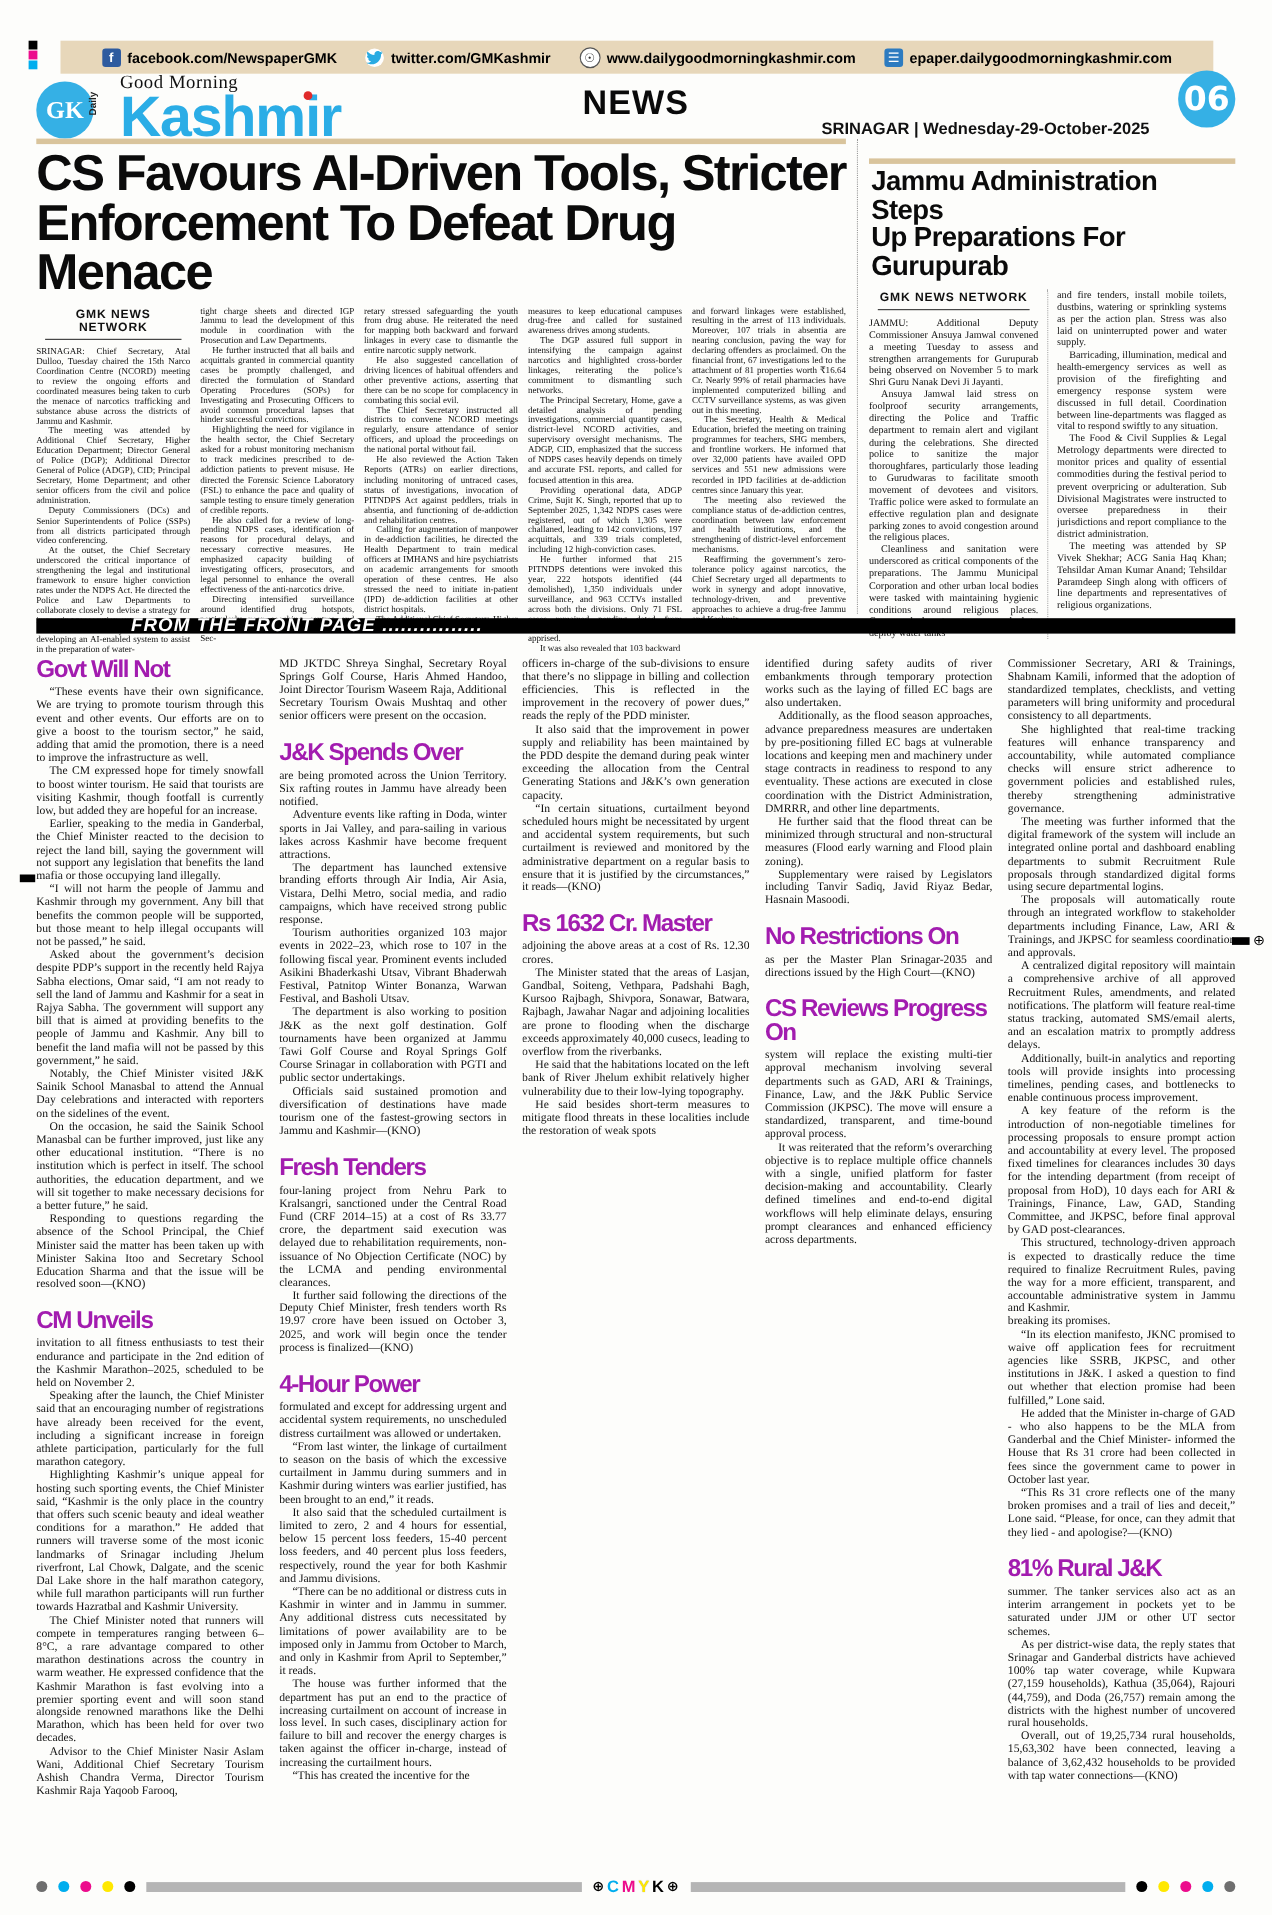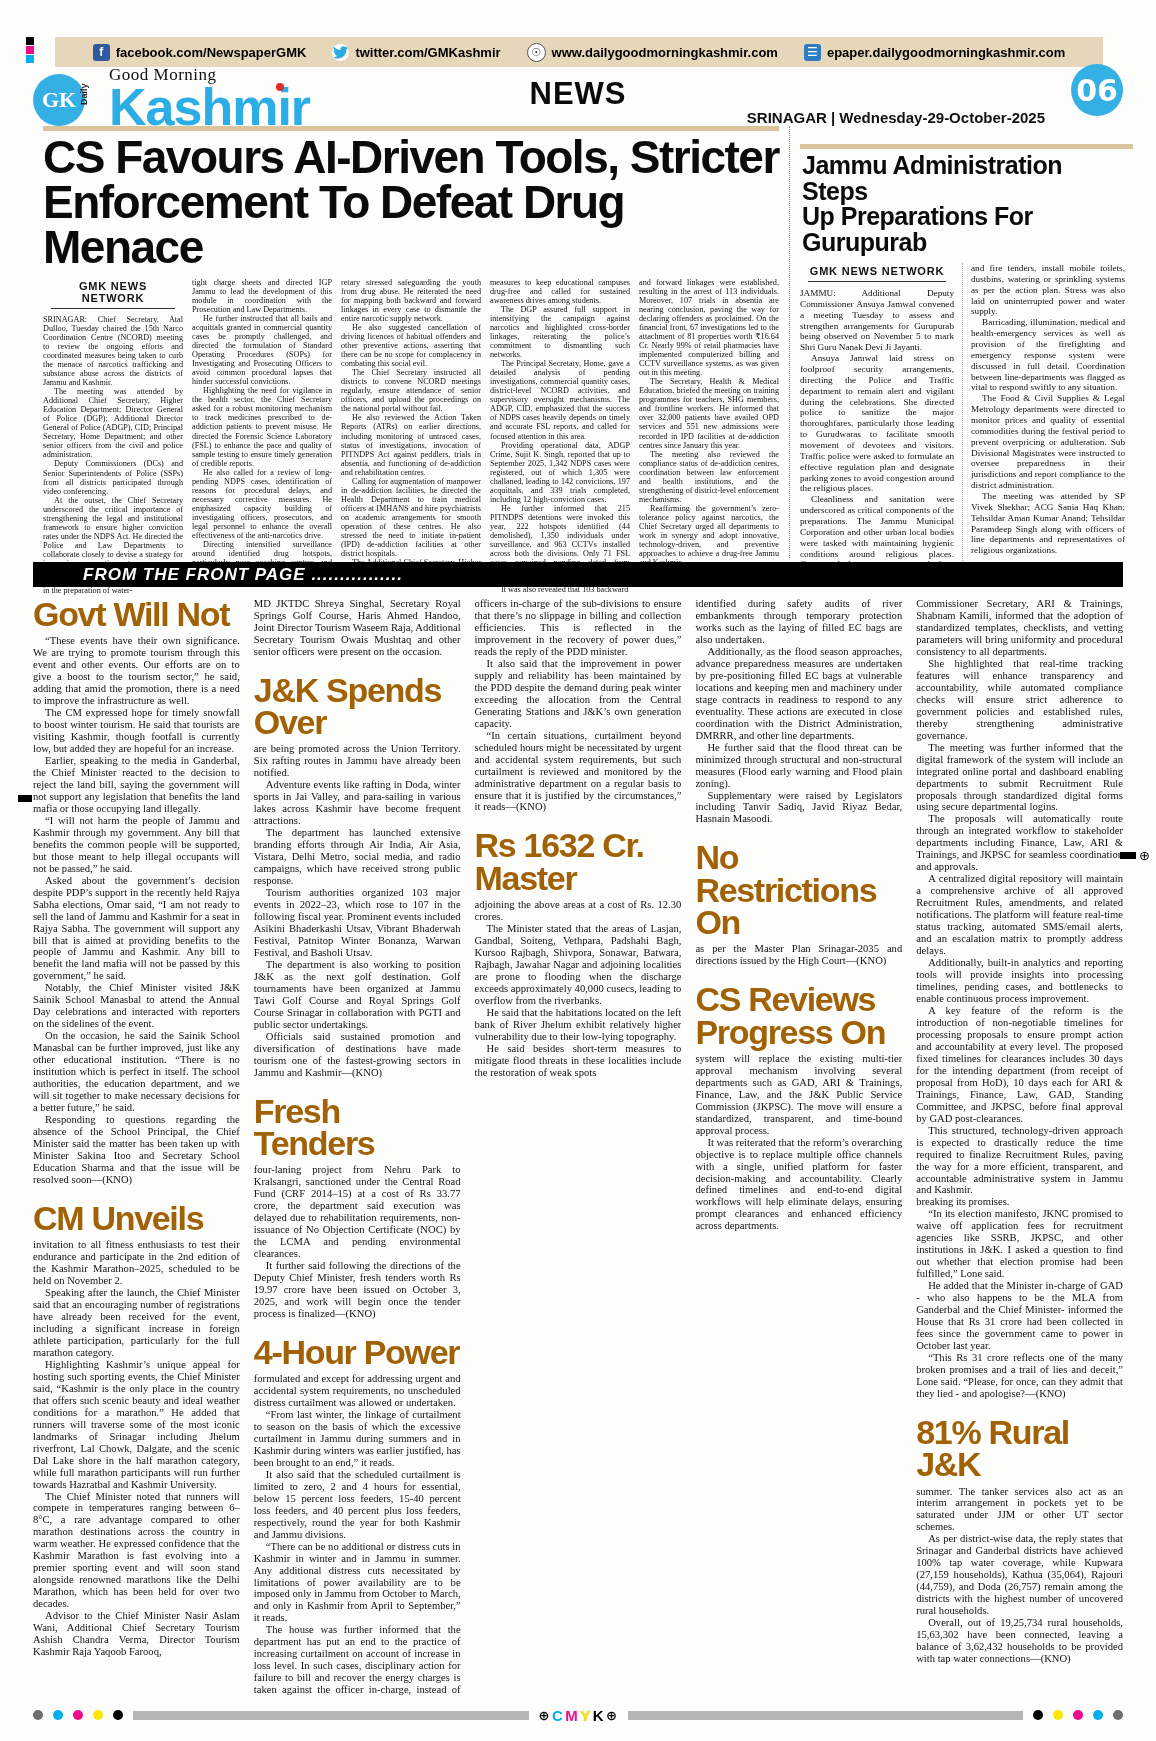--- a/index.html
+++ b/index.html
@@ -37,21 +37,21 @@
   .logo-kashmir .idot{position:absolute;width:8px;height:8px;border-radius:50%;background:#e02a2a;
       right:26px;top:2px;}
   .section-title{position:absolute;left:0;right:0;top:8px;text-align:center;
       font-size:31px;font-weight:900;letter-spacing:1px;color:#0a0a0a;}
   .dateline{position:absolute;right:78px;top:20px;font-size:15px;font-weight:bold;color:#111;margin-top:21px;}
   .page-badge{position:absolute;right:0;top:-4px;width:52px;height:52px;border-radius:50%;
       background:#35b0e5;color:#fff;display:flex;align-items:center;justify-content:center;
       font-size:30px;font-weight:bold;font-family:"DejaVu Sans",sans-serif;}
 
   
-  .top-section{position:absolute;left:33px;top:126px;width:1090px;height:432px;display:flex;margin-left:10px;}
+  .top-section{position:absolute;left:33px;top:126px;width:1090px;height:432px;display:flex;}
   .main-story{width:736px;}
   .tan-rule{height:5px;background:#d9c49c;margin-bottom:4px;}
   .main-headline{font-family:"Liberation Sans","DejaVu Sans",sans-serif;font-size:46px;
       font-weight:800;letter-spacing:-1.5px;line-height:0.98;color:#0b0b0b;margin:2px 0 8px 0;}
   .side-story{flex:1;margin-left:10px;padding-left:10px;border-left:1px dotted #999;}
   .side-headline{font-family:"Liberation Sans","DejaVu Sans",sans-serif;font-size:25px;
       font-weight:800;letter-spacing:-0.5px;line-height:1.02;color:#0b0b0b;margin:4px 0 8px 2px;}
   .byline{font-family:"Liberation Sans","DejaVu Sans",sans-serif;font-size:11px;font-weight:bold;
       letter-spacing:0.8px;text-align:center;border-bottom:1px solid #333;
       padding-bottom:4px;margin:2px 8px 6px 8px;}
@@ -62,33 +62,33 @@
   #main-cols .col:last-child{margin-right:0;}
   #main-cols p{font-size:8.2px;line-height:1.1;}
   #side-cols{height:318px;}
   #side-cols .col{padding-right:8px;}
   #side-cols .col:first-child{border-right:1px dotted #aaa;margin-right:8px;}
   #side-cols p{font-size:9.2px;line-height:1.18;}
   .cols p{margin:0;text-align:justify;text-indent:11px;}
   .cols p.flush{text-indent:0;}
 
   
-  .banner{position:absolute;left:33px;top:562px;width:1090px;height:25px;background:#000;
+  .banner{position:absolute;left:33px;top:562px;width:1090px;height:14px;background:#000;
       color:#fff;font-family:"Liberation Sans","DejaVu Sans",sans-serif;font-style:italic;
       font-weight:bold;font-size:17px;letter-spacing:1px;display:flex;align-items:center;
-      padding-left:50px;box-sizing:border-box;}
+      padding-left:86px;box-sizing:border-box;}
 
   
   .bottom-section{position:absolute;left:33px;top:598px;width:1090px;height:1100px;display:flex;overflow:hidden;}
   .bottom-section .col{flex:1;margin-right:14px;overflow:hidden;}
   .bottom-section .col:last-child{margin-right:0;}
   .bottom-section p{margin:0;font-size:10.6px;line-height:1.13;text-align:justify;text-indent:12px;}
   .bottom-section p.flush{text-indent:0;}
-  .story-heading{font-family:"Liberation Sans","DejaVu Sans",sans-serif;font-size:34px;
-      font-weight:800;letter-spacing:-1.3px;line-height:0.95;color:#a16207;margin:16px 0 5px 0;}
+  .story-heading{font-family:"Liberation Sans","DejaVu Sans",sans-serif;font-size:22px;
+      font-weight:800;letter-spacing:-1.3px;line-height:0.95;color:#a21caf;margin:16px 0 5px 0;}
   .bottom-section .col .story-heading:first-child{margin-top:0;}
 
   
   .footer{position:absolute;left:33px;top:1706px;width:1090px;height:18px;
       display:flex;align-items:center;gap:10px;}
   .dot{width:10px;height:10px;border-radius:50%;display:inline-block;}
   .bar{height:9px;background:#b5b5b5;flex:1;}
   .cmyk{font-family:"Liberation Sans","DejaVu Sans",sans-serif;font-weight:900;font-size:15px;
       letter-spacing:0.5px;display:flex;align-items:center;gap:2px;}
   .reg-cross{font-size:13px;color:#000;font-family:"DejaVu Sans",sans-serif;}

